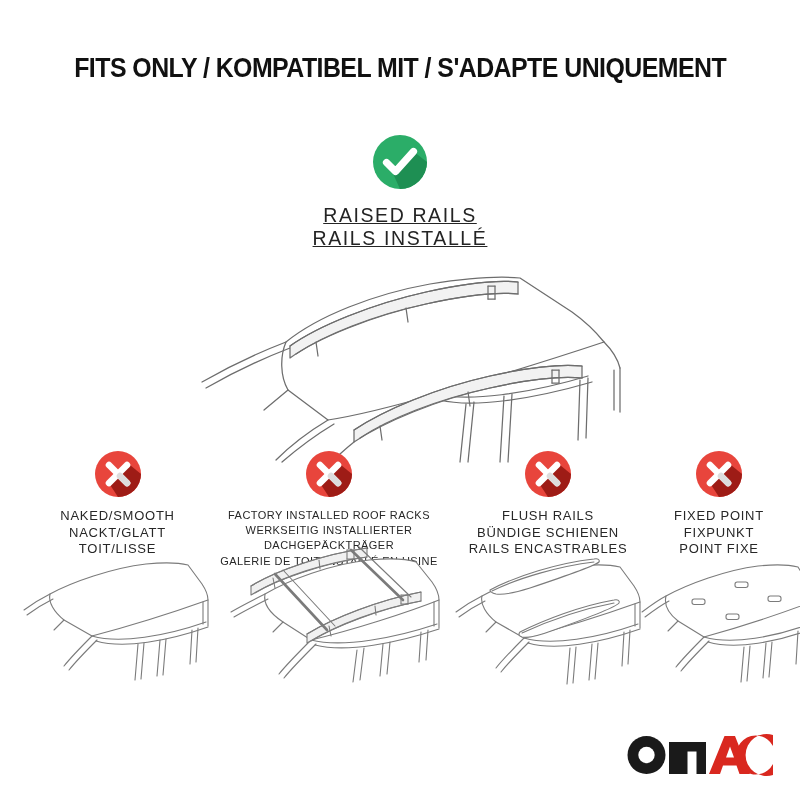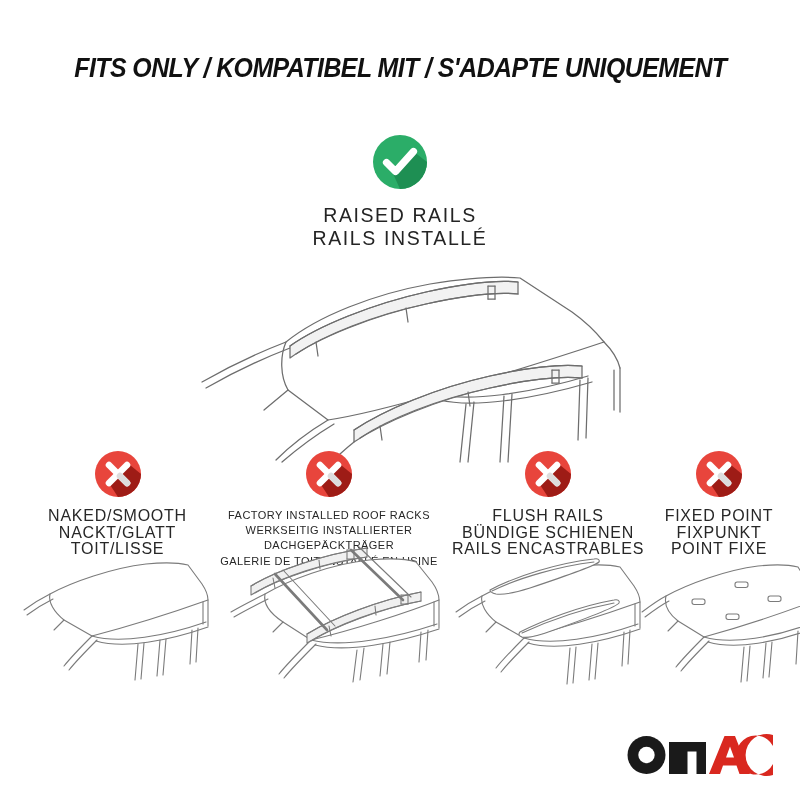--- a/index.html
+++ b/index.html
@@ -16,21 +16,20 @@
     -webkit-font-smoothing: antialiased;
   }
 
   
   .title-bar {
     position: absolute;
     left: 0;
     top: 52px;
     width: 800px;
     text-align: center;
-    font-style: italic;
   }
   .title-text {
     display: inline-block;
     font-family: "Liberation Sans", sans-serif;
     font-weight: bold;
     font-size: 27.5px;
     letter-spacing: -0.6px;
     color: #111111;
     white-space: nowrap;
     transform: scaleX(0.905);
@@ -57,20 +56,21 @@
     margin-top: 14px;
   }
   .lbl-main {
     font-family: "Liberation Sans", sans-serif;
     font-size: 19.5px;
     font-weight: normal;
     letter-spacing: 1.6px;
     color: #242424;
     line-height: 23px;
     white-space: nowrap;
+    text-decoration: underline;
   }
 
   
   .hero-illustration {
     position: absolute;
     left: 168px;
     top: 272px;
     width: 470px;
     height: 190px;
   }
@@ -93,21 +93,21 @@
     height: 48px;
     margin: 0 auto;
     position: relative;
   }
   .opt-labels {
     margin-top: 10px;
   }
   .opt-line {
     font-family: "Liberation Sans", sans-serif;
     font-weight: normal;
-    font-size: 16px;
+    font-size: 13px;
     letter-spacing: 0.75px;
     color: #272727;
     line-height: 16.5px;
     white-space: nowrap;
   }
   .opt-line.small {
     font-size: 11px;
     letter-spacing: 0.45px;
     line-height: 15.2px;
   }

